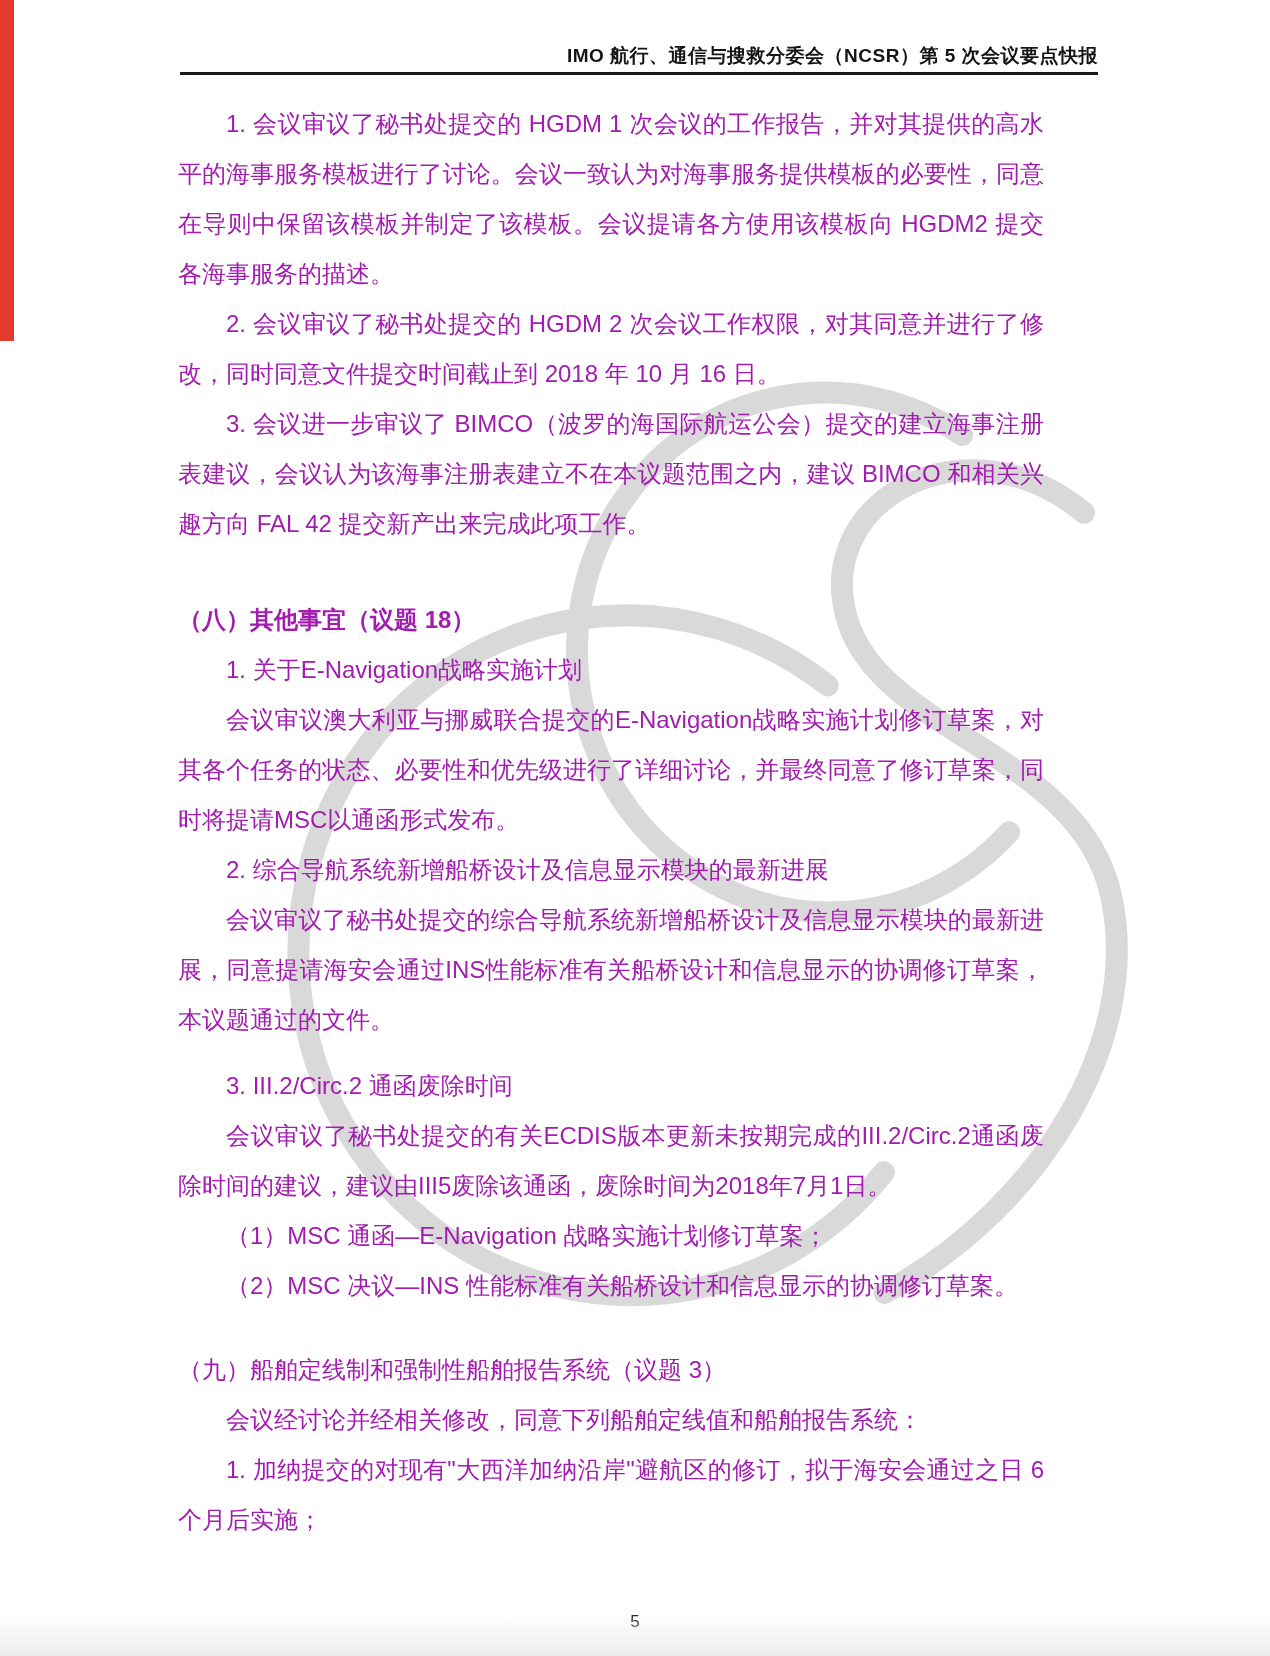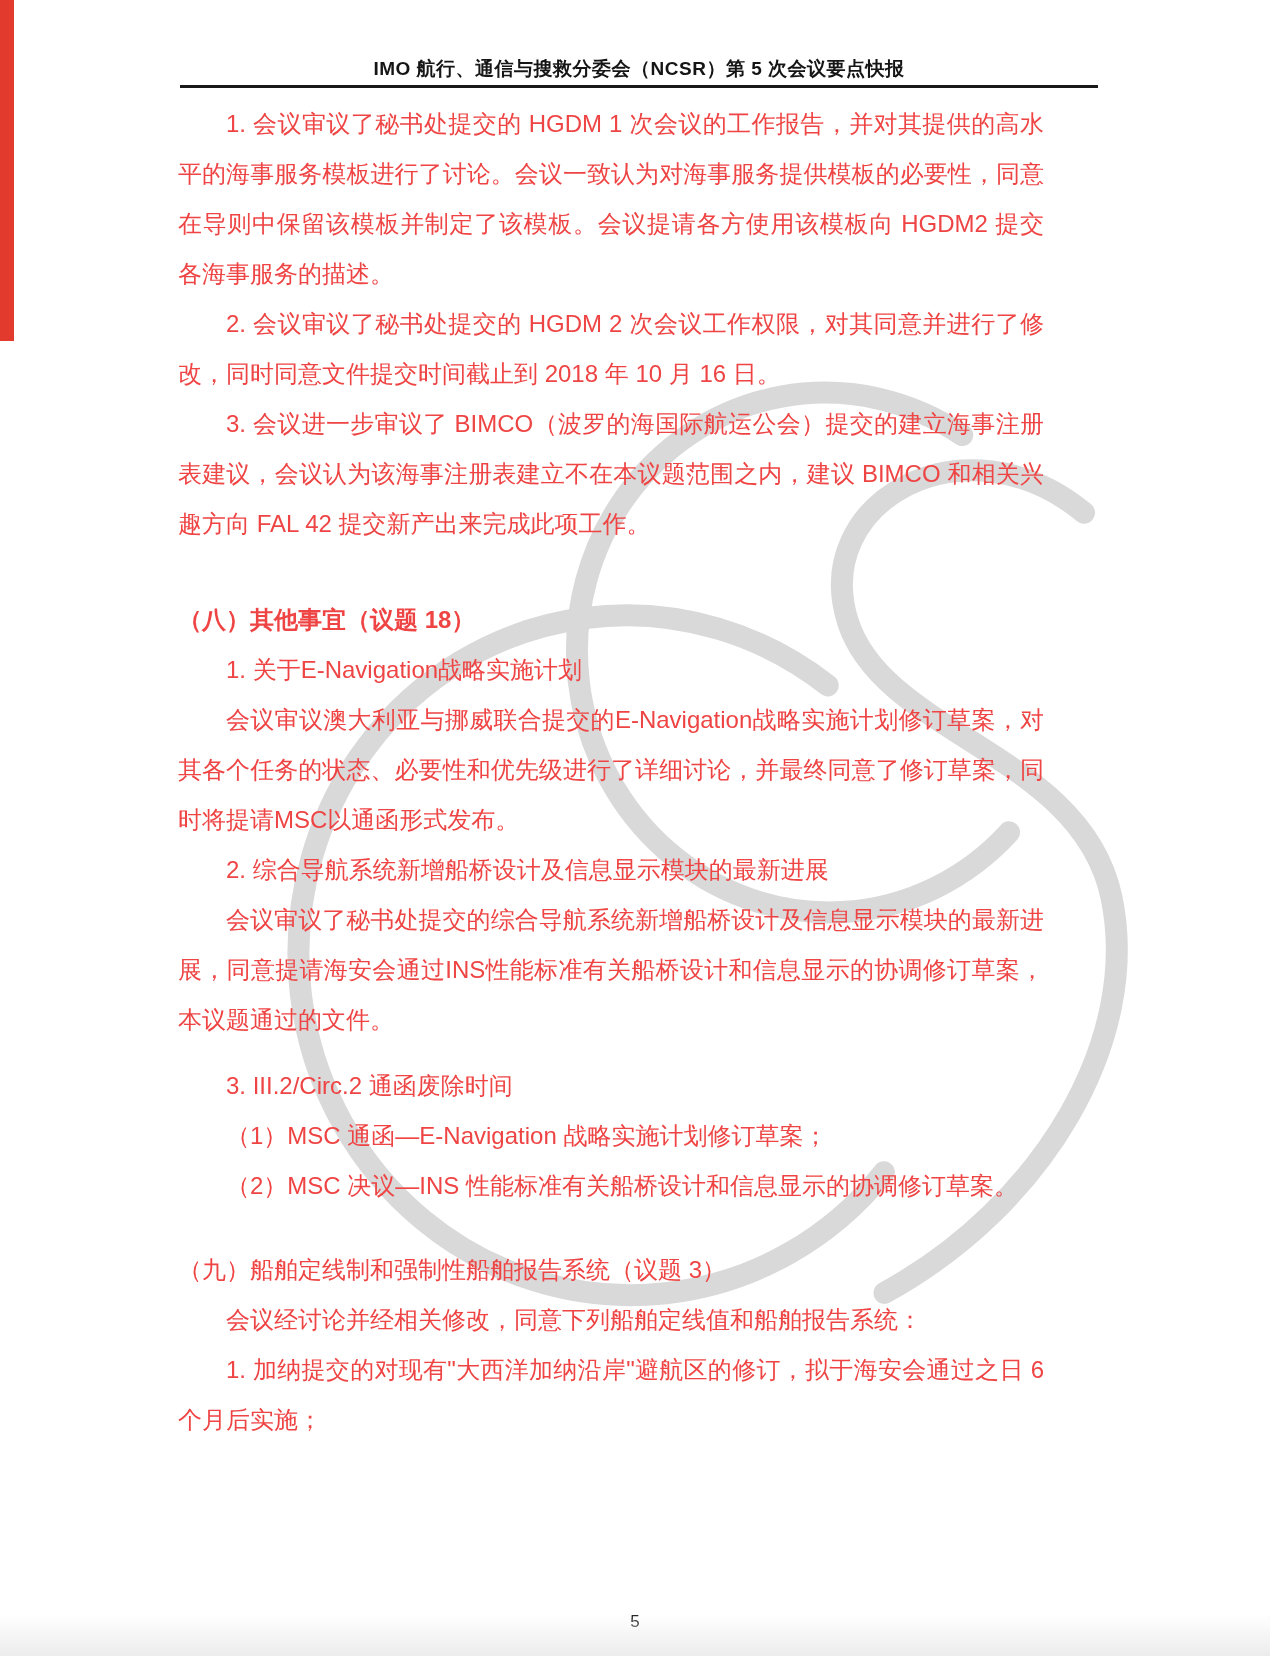--- a/index.html
+++ b/index.html
@@ -16,35 +16,34 @@
   }
 
   
   .watermark{
     position:absolute;left:0;top:0;z-index:0;pointer-events:none;
   }
 
   
   .doc-header{
     position:absolute;left:180px;top:44px;width:918px;z-index:1;
-    text-align:center;
-    margin-top:13px;
+    text-align:right;
   }
   .doc-title{
     font-size:19px;font-weight:bold;color:#151515;
     letter-spacing:0.5px;line-height:24px;
   }
   .doc-rule{
     margin-top:4px;border-bottom:3px solid #1a1a1a;height:0;
   }
 
   
   .content{
     position:absolute;left:178px;top:99px;width:866px;z-index:1;
-    font-size:24px;line-height:50px;color:#ef4444;
+    font-size:24px;line-height:50px;color:#a21caf;
     text-align:justify;
   }
   .content p{margin:0;}
   .content p.body{text-indent:2em;}
   .content p.section{font-weight:bold;text-indent:0;margin-top:46px;}
   .content p.section-2{font-weight:normal;text-indent:0;margin-top:34px;}
 
   
   .page-num{
     position:absolute;left:0;top:1612px;width:1270px;z-index:1;
@@ -79,20 +78,21 @@
   <main class="content">
       <p class="body">1. 会议审议了秘书处提交的 HGDM 1 次会议的工作报告，并对其提供的高水平的海事服务模板进行了讨论。会议一致认为对海事服务提供模板的必要性，同意在导则中保留该模板并制定了该模板。会议提请各方使用该模板向 HGDM2 提交各海事服务的描述。</p>
       <p class="body">2. 会议审议了秘书处提交的 HGDM 2 次会议工作权限，对其同意并进行了修改，同时同意文件提交时间截止到 2018 年 10 月 16 日。</p>
       <p class="body">3. 会议进一步审议了 BIMCO（波罗的海国际航运公会）提交的建立海事注册表建议，会议认为该海事注册表建立不在本议题范围之内，建议 BIMCO 和相关兴趣方向 FAL 42 提交新产出来完成此项工作。</p>
       <p class="section">（八）其他事宜（议题 18）</p>
       <p class="body">1. 关于E-Navigation战略实施计划</p>
       <p class="body">会议审议澳大利亚与挪威联合提交的E-Navigation战略实施计划修订草案，对其各个任务的状态、必要性和优先级进行了详细讨论，并最终同意了修订草案，同时将提请MSC以通函形式发布。</p>
       <p class="body">2. 综合导航系统新增船桥设计及信息显示模块的最新进展</p>
       <p class="body">会议审议了秘书处提交的综合导航系统新增船桥设计及信息显示模块的最新进展，同意提请海安会通过INS性能标准有关船桥设计和信息显示的协调修订草案，本议题通过的文件。</p>
       <p class="body" style="margin-top: 16px;">3. III.2/Circ.2 通函废除时间</p>
+      <p class="body">会议审议了秘书处提交的有关ECDIS版本更新未按期完成的III.2/Circ.2通函废除时间的建议，建议由III5废除该通函，废除时间为2018年7月1日。</p>
       <p class="body">（1）MSC 通函—E-Navigation 战略实施计划修订草案；</p>
       <p class="body">（2）MSC 决议—INS 性能标准有关船桥设计和信息显示的协调修订草案。</p>
       <p class="section-2">（九）船舶定线制和强制性船舶报告系统（议题 3）</p>
       <p class="body">会议经讨论并经相关修改，同意下列船舶定线值和船舶报告系统：</p>
       <p class="body">1. 加纳提交的对现有"大西洋加纳沿岸"避航区的修订，拟于海安会通过之日 6 个月后实施；</p>
     </main>
 
   <div class="page-num">5</div>
 
   <div class="bottom-fade"></div>

